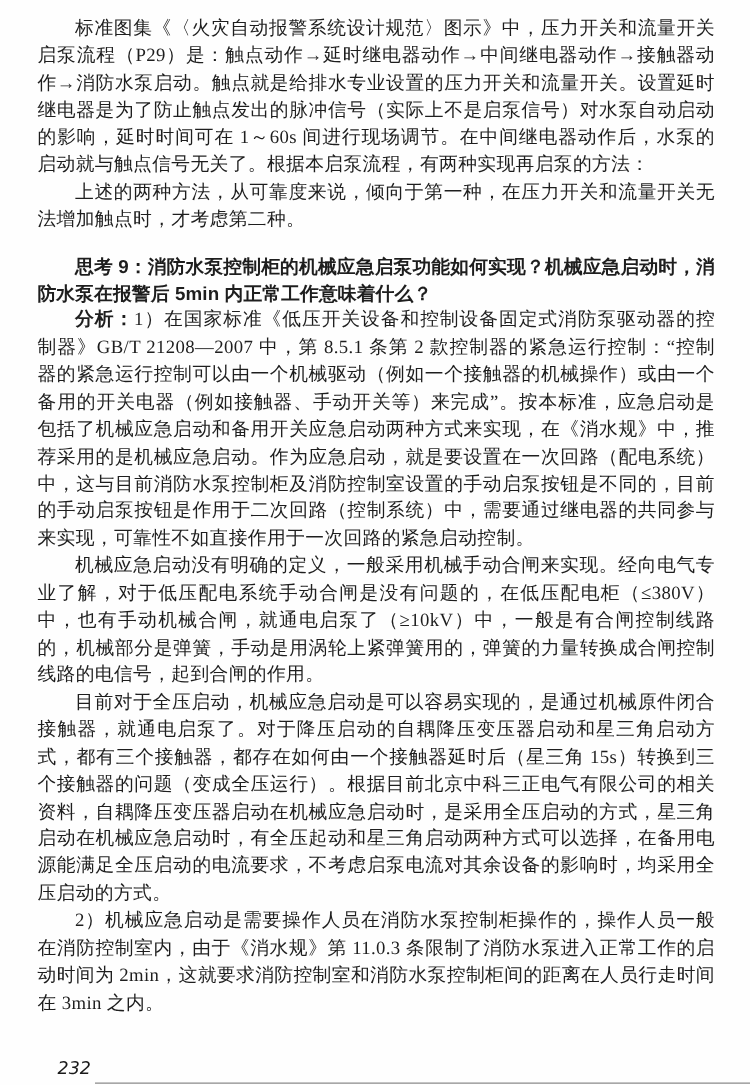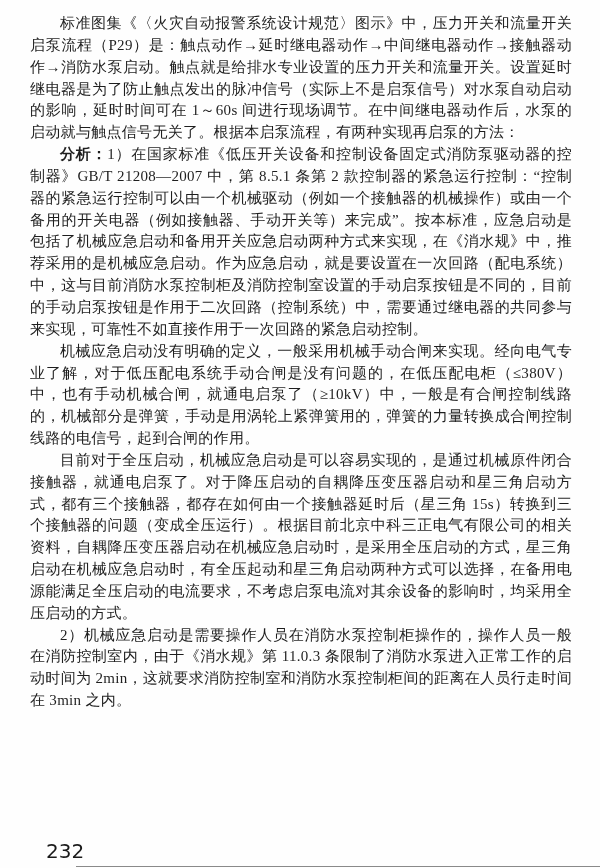--- a/index.html
+++ b/index.html
@@ -39,21 +39,22 @@
     font-weight: 700;
     font-family: "Liberation Sans", "Liberation Serif", sans-serif;
     margin-top: 15px;
     letter-spacing: 0.1px;
   }
   .page-number {
     position: absolute;
     left: 46px;
     bottom: 5px;
     font-family: "DejaVu Sans", sans-serif;
-    font-size: 20px;
+    font-style: italic;
+    font-size: 14px;
     color: #1a1a1a;
   }
   .footer-rule {
     position: absolute;
     left: 76px;
     right: 0;
     bottom: 1px;
     height: 1px;
     background: #8a8a8a;
   }
@@ -61,21 +62,23 @@
 </head>
 <body>
 
 <div class="page">
   <div class="content">
 
     <p class="para"><span>标准图集《〈火灾自动报警系统设计规范〉图示》中，压力开关和流量开关启泵流程（P29）是：触点动作→延时继电器动作→中间继电器动作→接触器动作→消防水泵启动。触点就是给排水专业设置的压力开关和流量开关。设置延时继电器是为了防止触点发出的脉冲信号（实际上不是启泵信号）对水泵自动启动的影响，延时时间可在 1～60s 间进行现场调节。在中间继电器动作后，水泵的启动就与触点信号无关了。根据本启泵流程，有两种实现再启泵的方法：</span></p>
 
 
 
+    <p class="para"><span>上述的两种方法，从可靠度来说，倾向于第一种，在压力开关和流量开关无法增加触点时，才考虑第二种。</span></p>
 
+    <p class="para question"><span class="lead">思考 9：</span><span>消防水泵控制柜的机械应急启泵功能如何实现？机械应急启动时，消防水泵在报警后 5min 内正常工作意味着什么？</span></p>
 
     <p class="para"><span class="lead">分析：</span><span>1）在国家标准《低压开关设备和控制设备固定式消防泵驱动器的控制器》GB/T 21208—2007 中，第 8.5.1 条第 2 款控制器的紧急运行控制：“控制器的紧急运行控制可以由一个机械驱动（例如一个接触器的机械操作）或由一个备用的开关电器（例如接触器、手动开关等）来完成”。按本标准，应急启动是包括了机械应急启动和备用开关应急启动两种方式来实现，在《消水规》中，推荐采用的是机械应急启动。作为应急启动，就是要设置在一次回路（配电系统）中，这与目前消防水泵控制柜及消防控制室设置的手动启泵按钮是不同的，目前的手动启泵按钮是作用于二次回路（控制系统）中，需要通过继电器的共同参与来实现，可靠性不如直接作用于一次回路的紧急启动控制。</span></p>
 
     <p class="para"><span>机械应急启动没有明确的定义，一般采用机械手动合闸来实现。经向电气专业了解，对于低压配电系统手动合闸是没有问题的，在低压配电柜（≤380V）中，也有手动机械合闸，就通电启泵了（≥10kV）中，一般是有合闸控制线路的，机械部分是弹簧，手动是用涡轮上紧弹簧用的，弹簧的力量转换成合闸控制线路的电信号，起到合闸的作用。</span></p>
 
     <p class="para"><span>目前对于全压启动，机械应急启动是可以容易实现的，是通过机械原件闭合接触器，就通电启泵了。对于降压启动的自耦降压变压器启动和星三角启动方式，都有三个接触器，都存在如何由一个接触器延时后（星三角 15s）转换到三个接触器的问题（变成全压运行）。根据目前北京中科三正电气有限公司的相关资料，自耦降压变压器启动在机械应急启动时，是采用全压启动的方式，星三角启动在机械应急启动时，有全压起动和星三角启动两种方式可以选择，在备用电源能满足全压启动的电流要求，不考虑启泵电流对其余设备的影响时，均采用全压启动的方式。</span></p>
 
     <p class="para"><span>2）机械应急启动是需要操作人员在消防水泵控制柜操作的，操作人员一般在消防控制室内，由于《消水规》第 11.0.3 条限制了消防水泵进入正常工作的启动时间为 2min，这就要求消防控制室和消防水泵控制柜间的距离在人员行走时间在 3min 之内。</span></p>
 
   </div>

